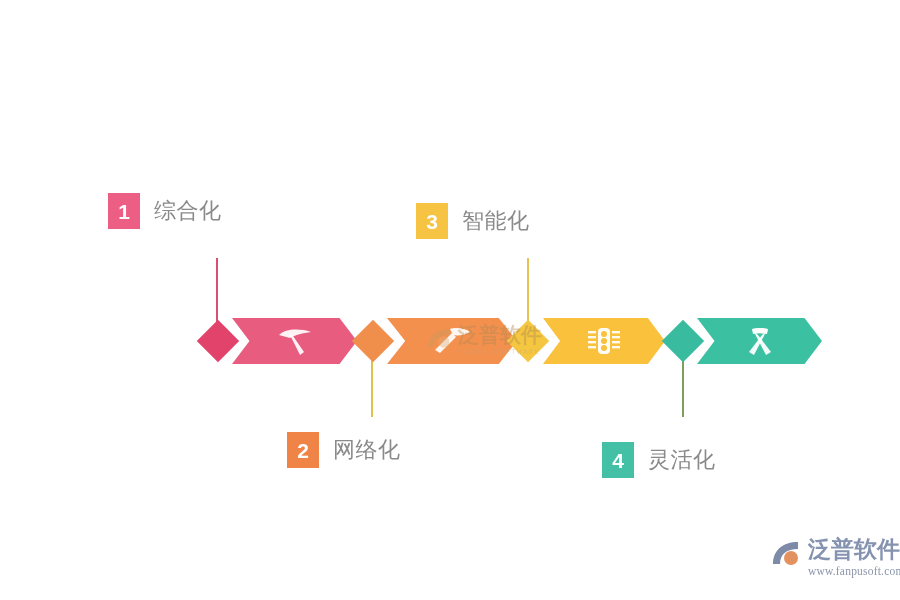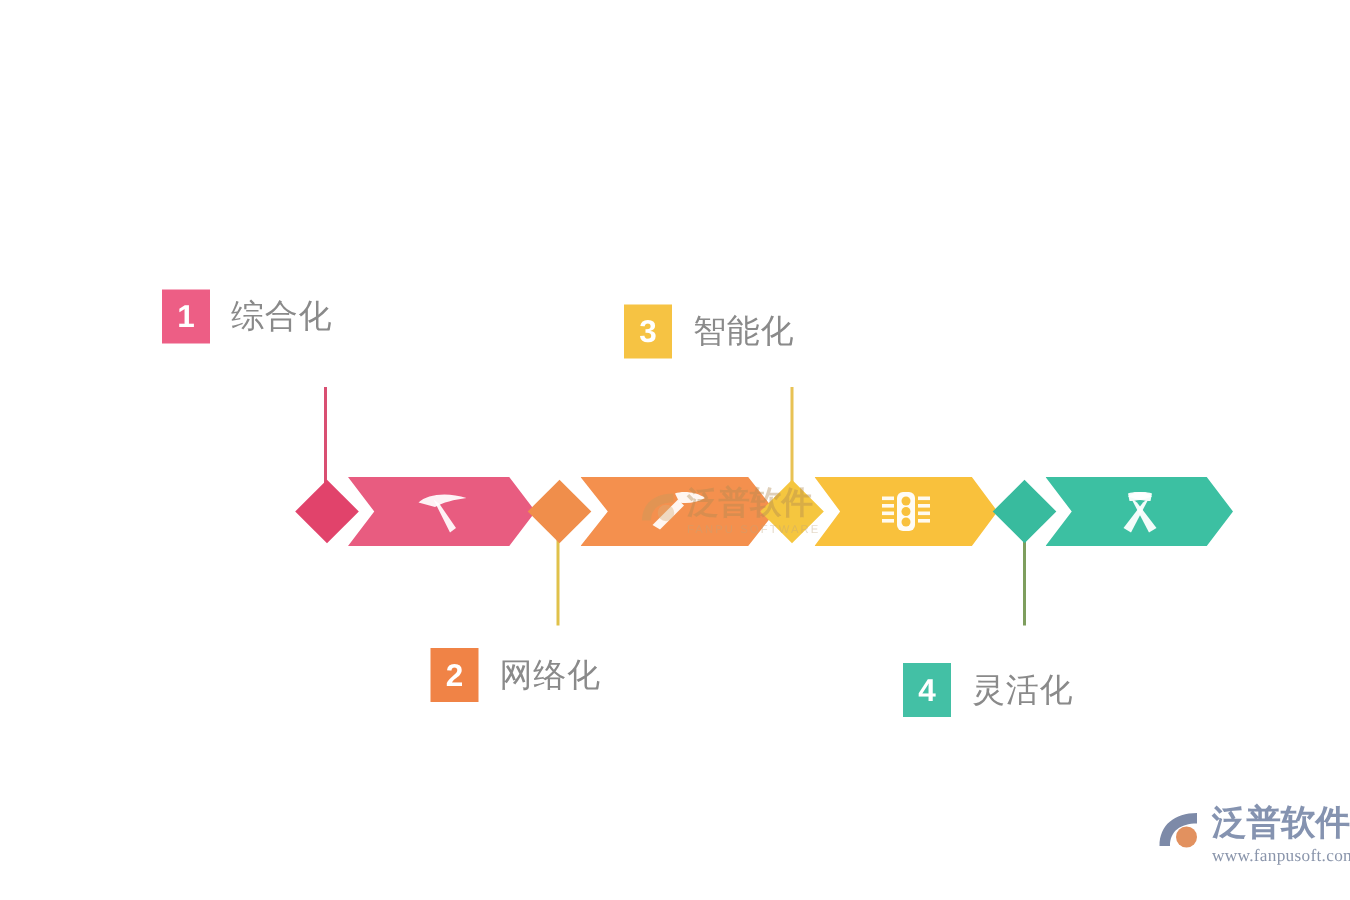--- a/index.html
+++ b/index.html
@@ -131,21 +131,21 @@
     font-size: 21px;
     color: #b08a52;
     font-family: "DejaVu Sans", "Liberation Sans", sans-serif;
     font-weight: bold;
   }
   #watermark-en {
     font-size: 7.5px;
     color: #c0a47a;
     letter-spacing: 1.4px;
     margin-top: 3px;
-    font-family: Liberation Sans, sans-serif;
+    font-family: Liberation Mono, monospace;
   }
 
   
   #brand {
     position: absolute;
     left: 770px;
     top: 538px;
     display: flex;
     align-items: flex-start;
   }

